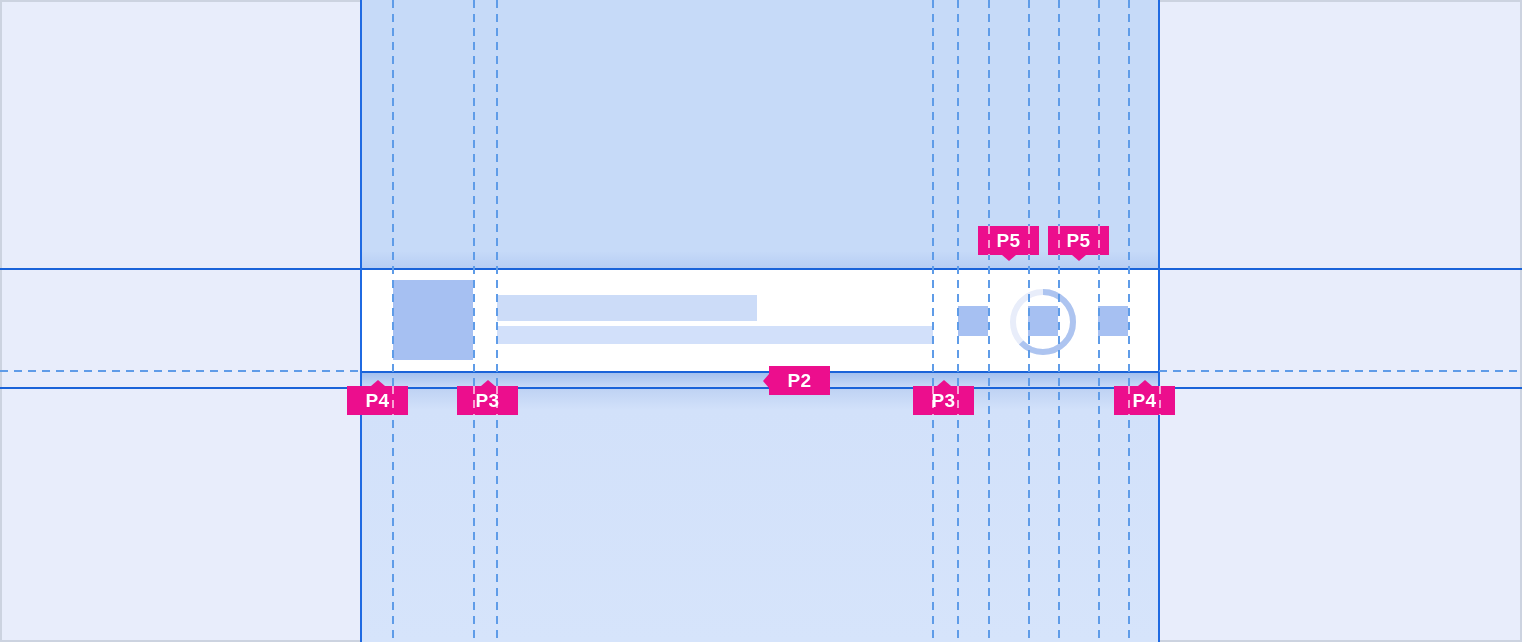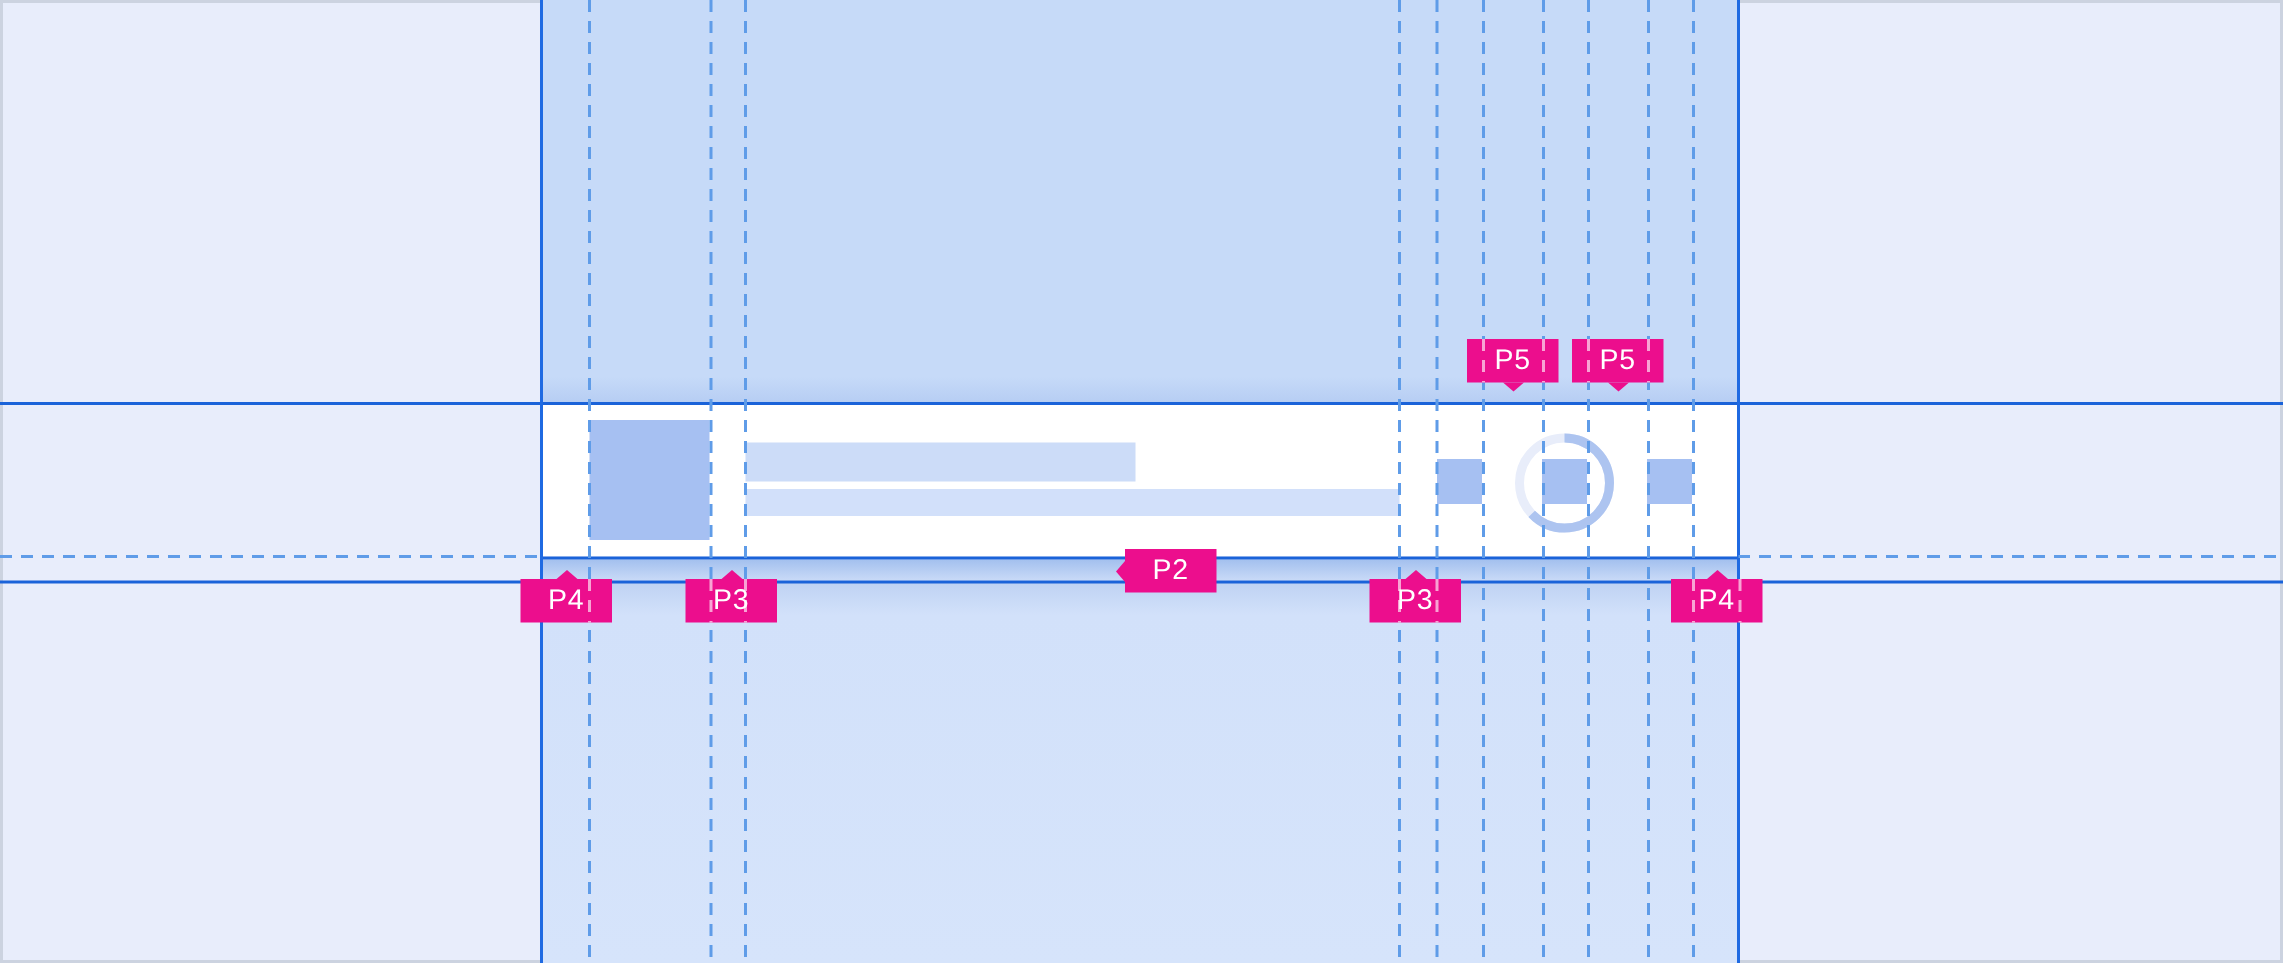--- a/index.html
+++ b/index.html
@@ -58,21 +58,21 @@
   }
   .hdash-left  { left: 0; width: 361px; }
   .hdash-right { left: 1159px; width: 363px; }
   
   .badge {
     position: absolute; width: 61px; height: 29px; background: #ec0e8d;
     display: flex; align-items: center; justify-content: center;
     z-index: 30;
   }
   .badge-label {
-    color: #ffffff; font-weight: 400; font-size: 19px; line-height: 1;
+    color: #ffffff; font-weight: 700; font-size: 19px; line-height: 1;
     letter-spacing: 0.5px;
   }
   .ptr { position: absolute; width: 0; height: 0; }
   .ptr-up {
     top: -6px; left: 50%; margin-left: -7px;
     border-left: 7px solid transparent; border-right: 7px solid transparent;
     border-bottom: 6px solid #ec0e8d;
   }
   .ptr-down {
     bottom: -6px; left: 50%; margin-left: -7px;
@@ -137,21 +137,21 @@
         <span class="ptr ptr-up"></span>
         <span class="badge-label">P4</span>
         <i class="stripe" style="left: 45px;"></i>
       </div>
       <div class="badge" style="left: 457px; top: 386px;">
         <span class="ptr ptr-up"></span>
         <span class="badge-label">P3</span>
         <i class="stripe" style="left: 16px;"></i>
         <i class="stripe" style="left: 39px;"></i>
       </div>
-      <div class="badge" style="left: 750px; top: 366px;">
+      <div class="badge" style="left: 769px; top: 366px;">
         <span class="ptr ptr-left"></span>
         <span class="badge-label">P2</span>
       </div>
       <div class="badge" style="left: 913px; top: 386px;">
         <span class="ptr ptr-up"></span>
         <span class="badge-label">P3</span>
         <i class="stripe" style="left: 19px;"></i>
         <i class="stripe" style="left: 44px;"></i>
       </div>
       <div class="badge" style="left: 1114px; top: 386px;">

